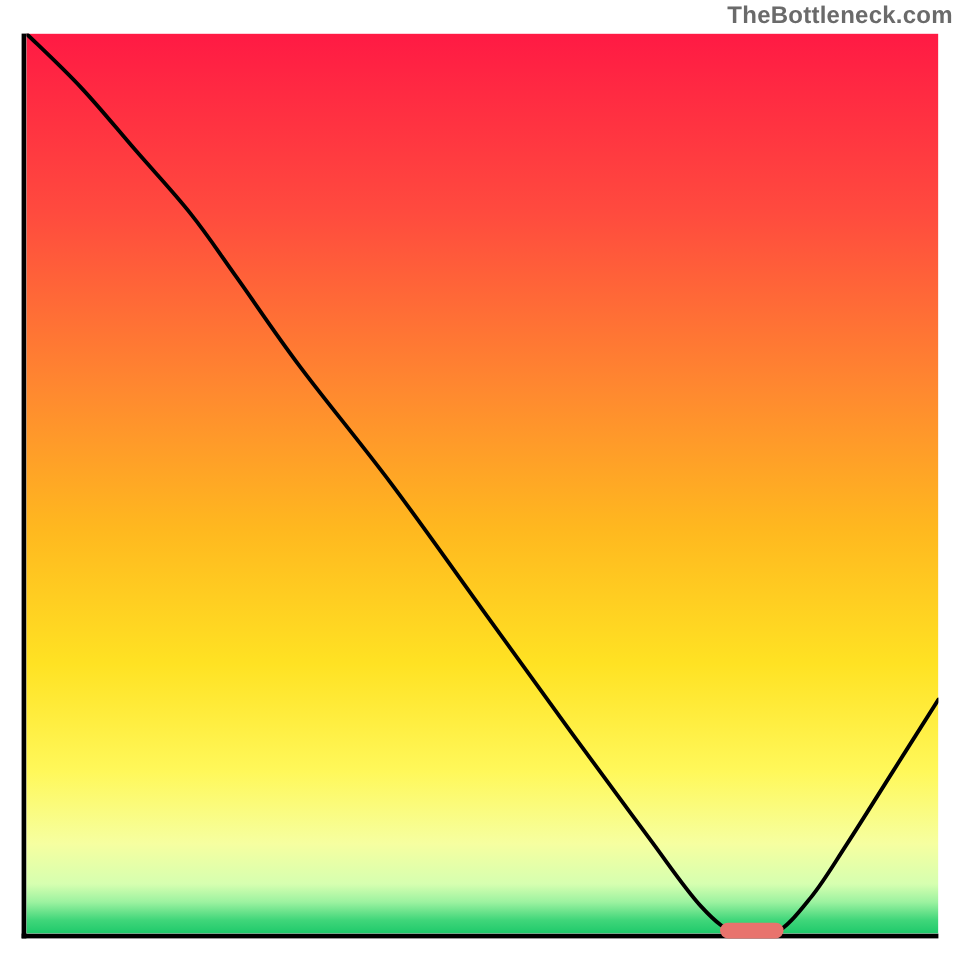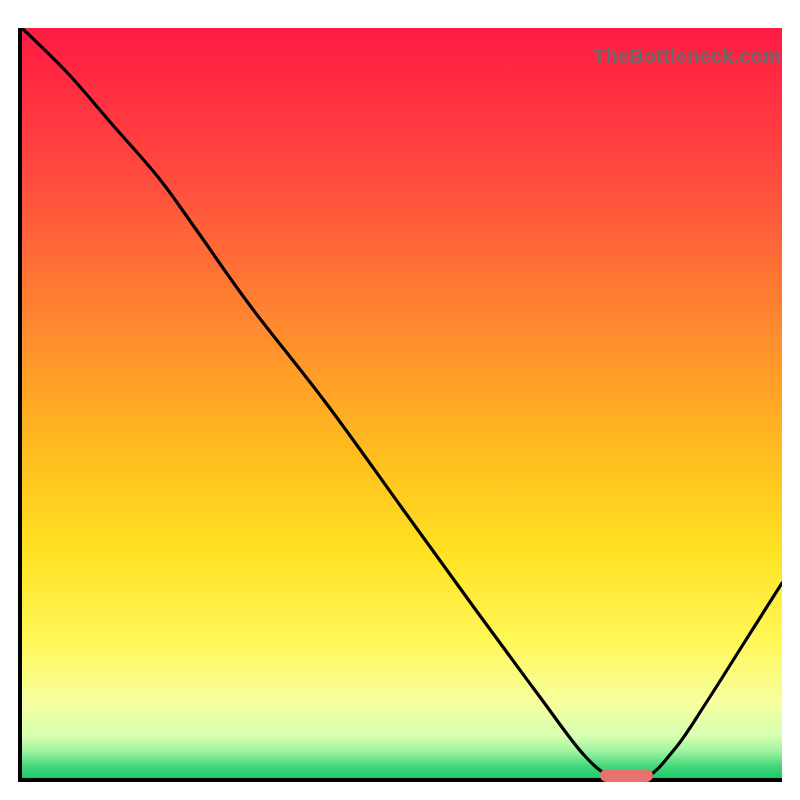--- a/index.html
+++ b/index.html
@@ -11,27 +11,26 @@
     font-family: Arial, Helvetica, sans-serif;
   }
   .container {
     position: relative;
     width: 800px;
     height: 800px;
   }
   .watermark {
     position: absolute;
     top: 2px;
-    right: 19px;
+    right: 6px;
     color: #6a6a6a;
     font-size: 20px;
     font-weight: 600;
     letter-spacing: 0.2px;
     z-index: 10;
-    margin-top: 43px;
   }
   .plot-frame {
     position: absolute;
     left: 18px;
     top: 28px;
     width: 764px;
     height: 754px;
     border-left: 4px solid #000;
     border-bottom: 4px solid #000;
     box-sizing: border-box;

